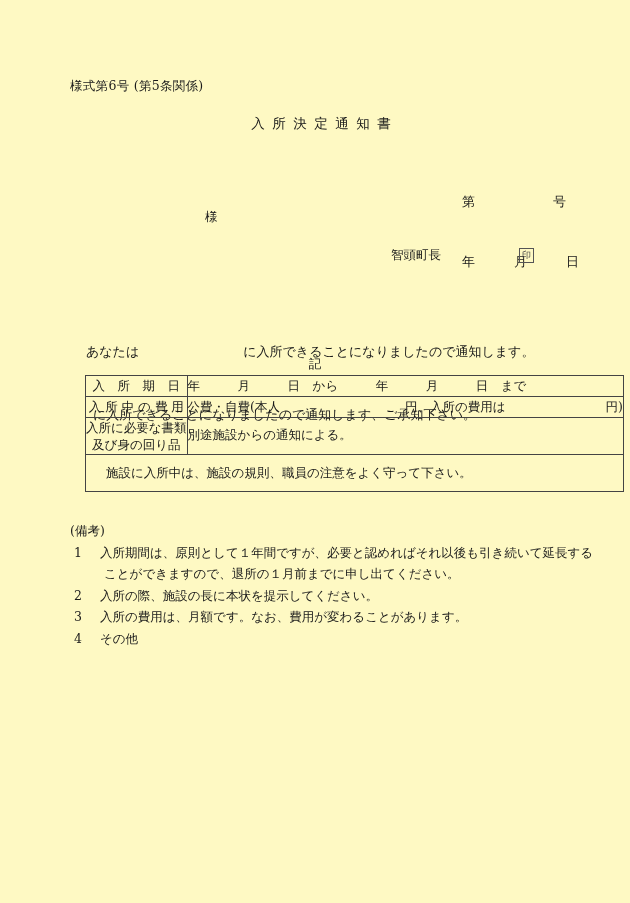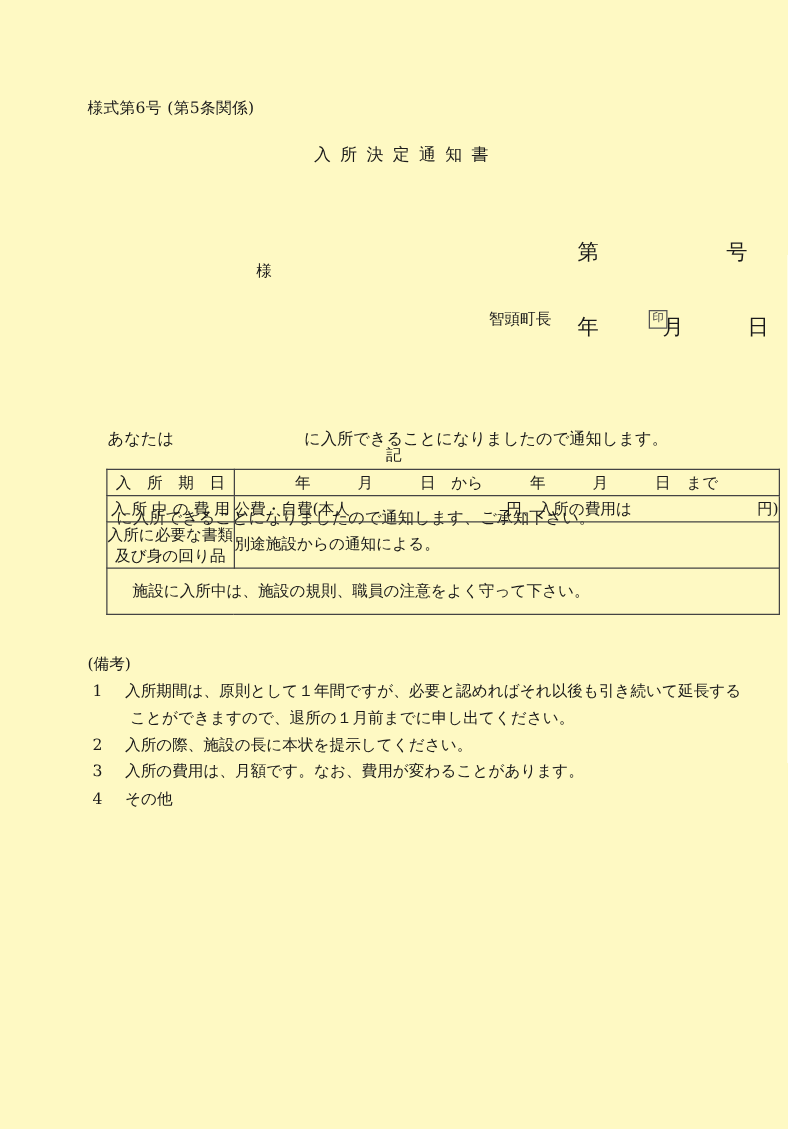--- a/index.html
+++ b/index.html
@@ -40,21 +40,21 @@
     text-indent: 7.5px;
     white-space: nowrap;
     padding-left: 12px;
   }
 
   
   .meta-block {
     position: absolute;
     left: 462px;
     top: 152px;
-    font-size: 17px;
+    font-size: 13px;
     line-height: 20px;
     white-space: pre;
   }
   .meta-line { white-space: pre; }
 
   
   .addressee {
     position: absolute;
     left: 205px;
     top: 209px;
@@ -124,21 +124,21 @@
     padding: 5px 4px;
     white-space: pre;
     line-height: 18px;
   }
   .value-cell {
     padding: 5px 8px;
     white-space: pre;
     line-height: 18px;
   }
   .value-cell.center {
-    text-align: center;
+    text-align: left;
   }
   .row-period .value-cell { height: 20px; }
   .row-cost .value-cell { height: 20px; }
   .row-items .label-cell { line-height: 17px; margin-top: 24px; }
   .row-items .value-cell { height: 36px; vertical-align: middle; font-family: Liberation Mono, monospace; }
   .row-note td {
     padding: 8px 8px 8px 20px;
     height: 20px;
     white-space: pre;
   }

